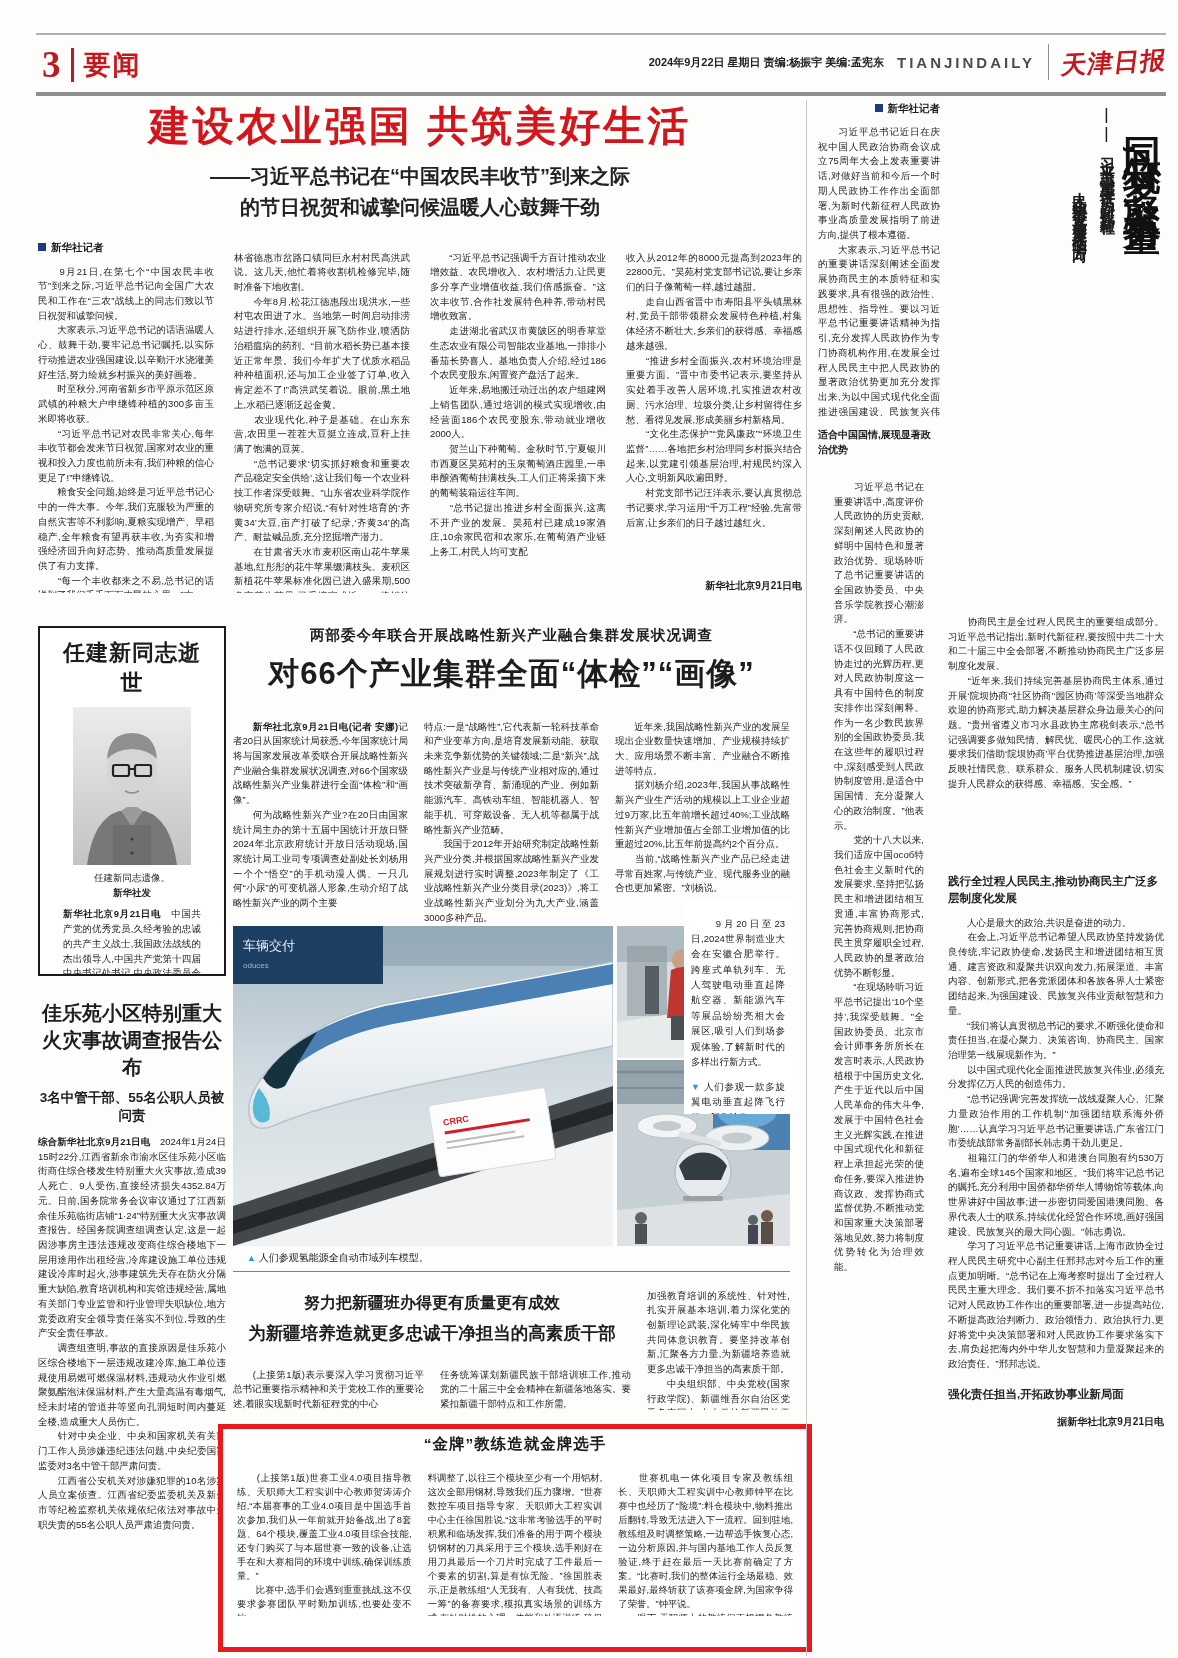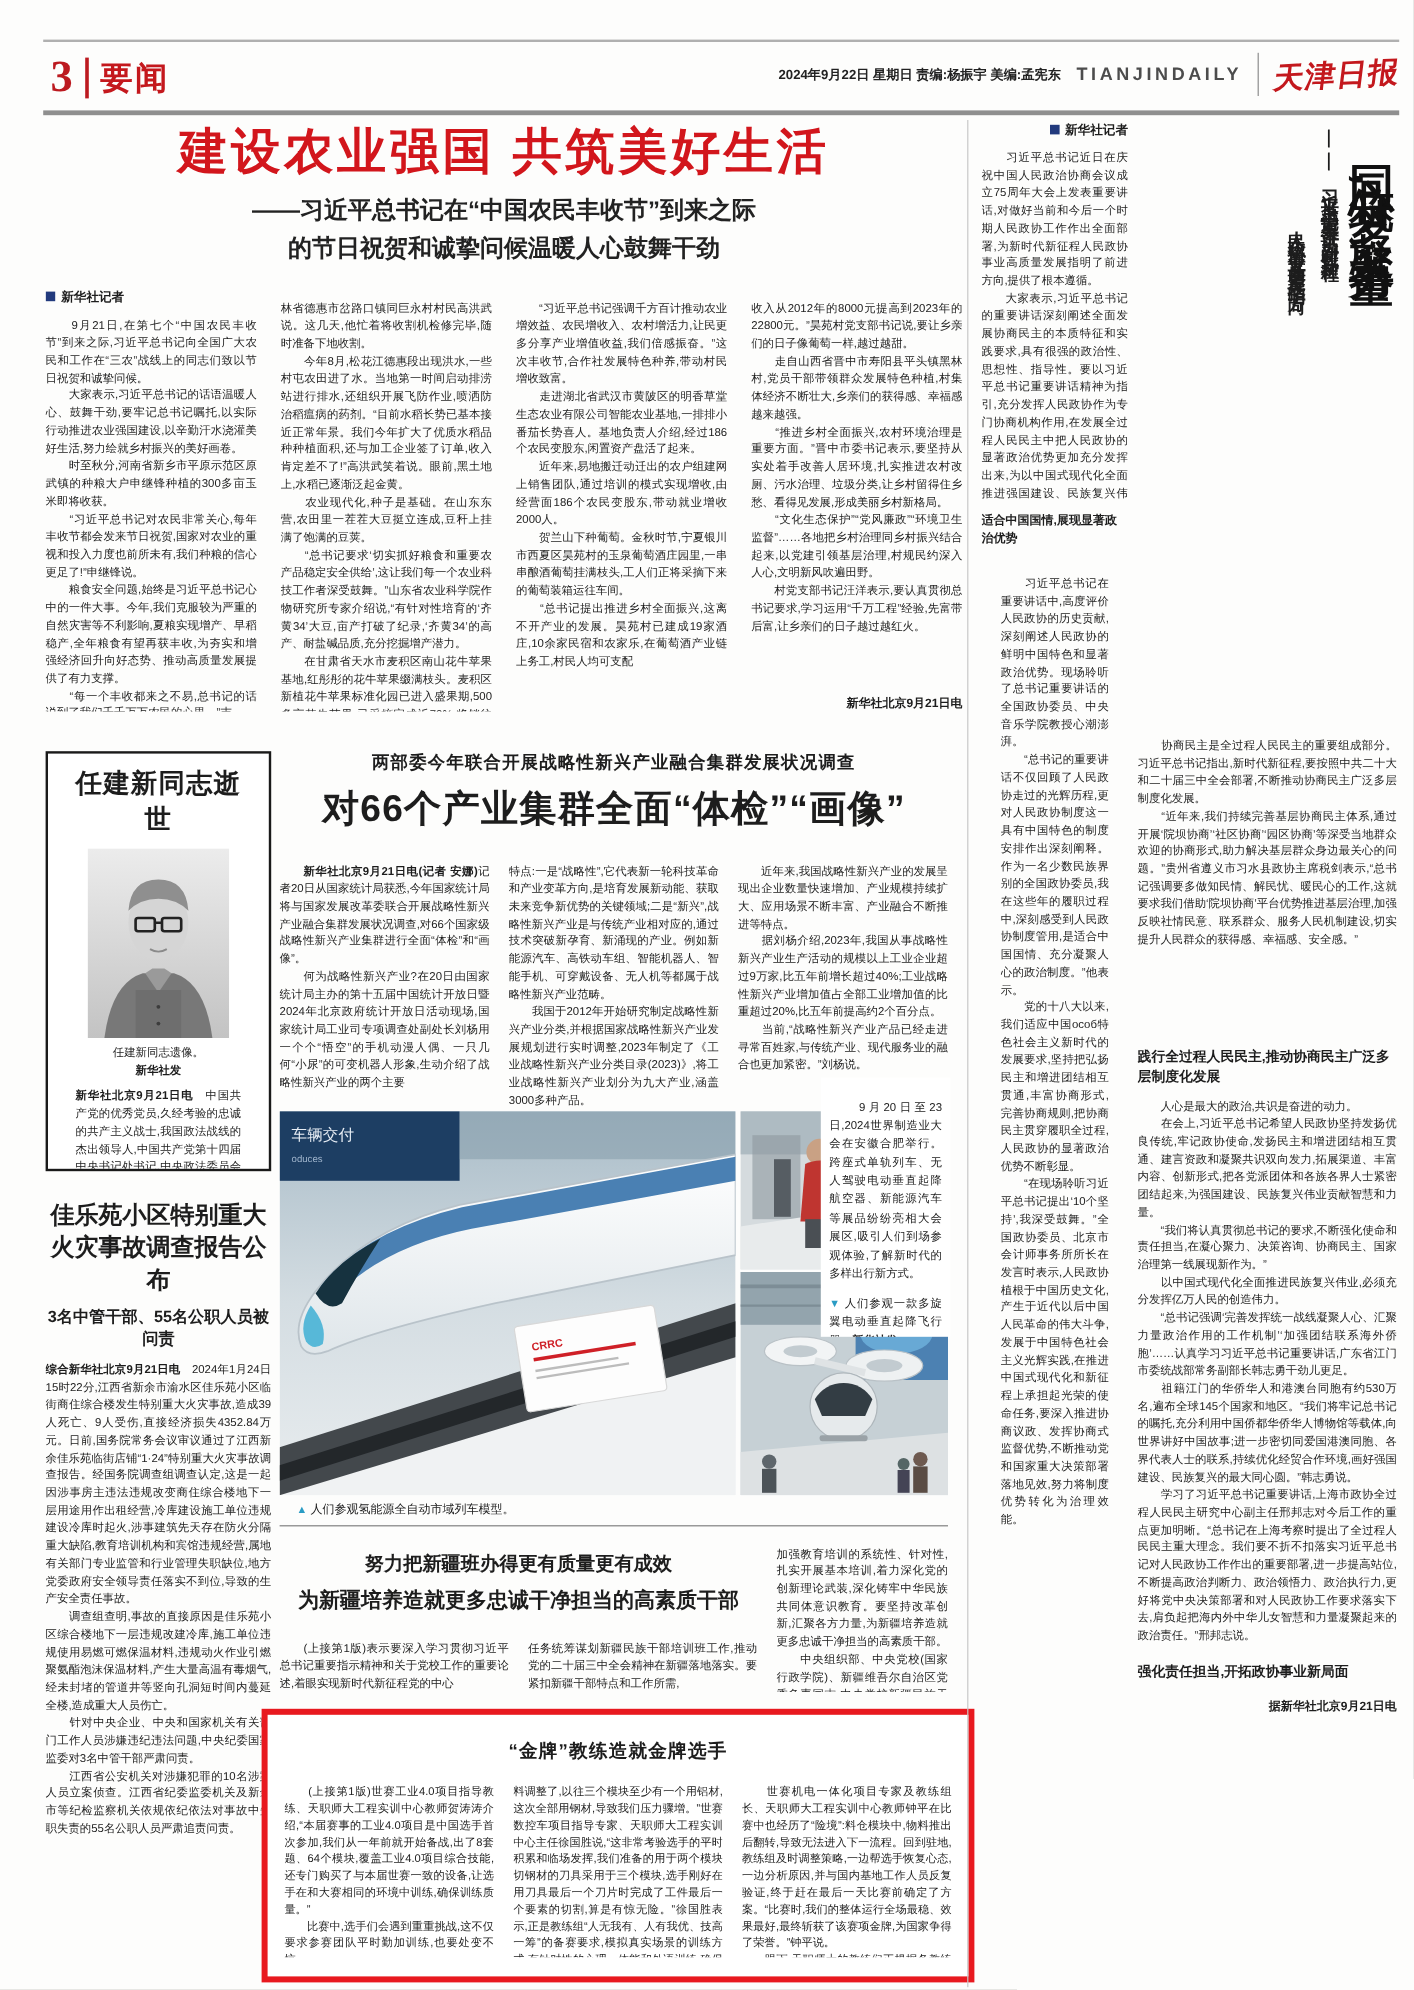--- a/index.html
+++ b/index.html
@@ -73,21 +73,21 @@
   
   .xj{position:absolute;left:233px;top:1279px;width:557px;height:140px;display:flex;gap:16px;overflow:hidden;}
   .xj-left{width:398px;display:flex;flex-direction:column;}
   .xj-h1{text-align:center;font-size:16px;font-weight:900;margin-top:14px;}
   .xj-h2{text-align:center;font-size:17.5px;font-weight:900;margin-top:7px;}
   .xj-cols{display:flex;gap:16px;margin-top:13px;flex:1;overflow:hidden;}
   .xj-col3{flex:1;overflow:hidden;}
 
   
   .gold{position:absolute;left:218px;top:1424px;width:594px;height:228px;border:5px solid #e8191f;
-        box-sizing:border-box;background:#fff;padding:20px 14px;overflow:hidden;}
+        box-sizing:border-box;background:#fff;padding:5px 14px;overflow:hidden;}
   .gold-t{text-align:center;font-size:15.5px;font-weight:900;letter-spacing:1px;}
   .gold-cols{display:flex;gap:16px;margin-top:8px;height:162px;overflow:hidden;}
   .gold-cols .body-text{font-size:9.3px;line-height:1.5;}
 
   
   .vrule{position:absolute;left:806px;top:100px;width:1px;height:1556px;background:#c8c8c8;}
   .colA{position:absolute;left:818px;top:102px;width:122px;height:1553px;overflow:hidden;
         display:flex;flex-direction:column;}
   .colA .byline{text-align:right;}
   .subhead{font-size:10px;font-weight:900;margin:7px 0;line-height:1.5;}

